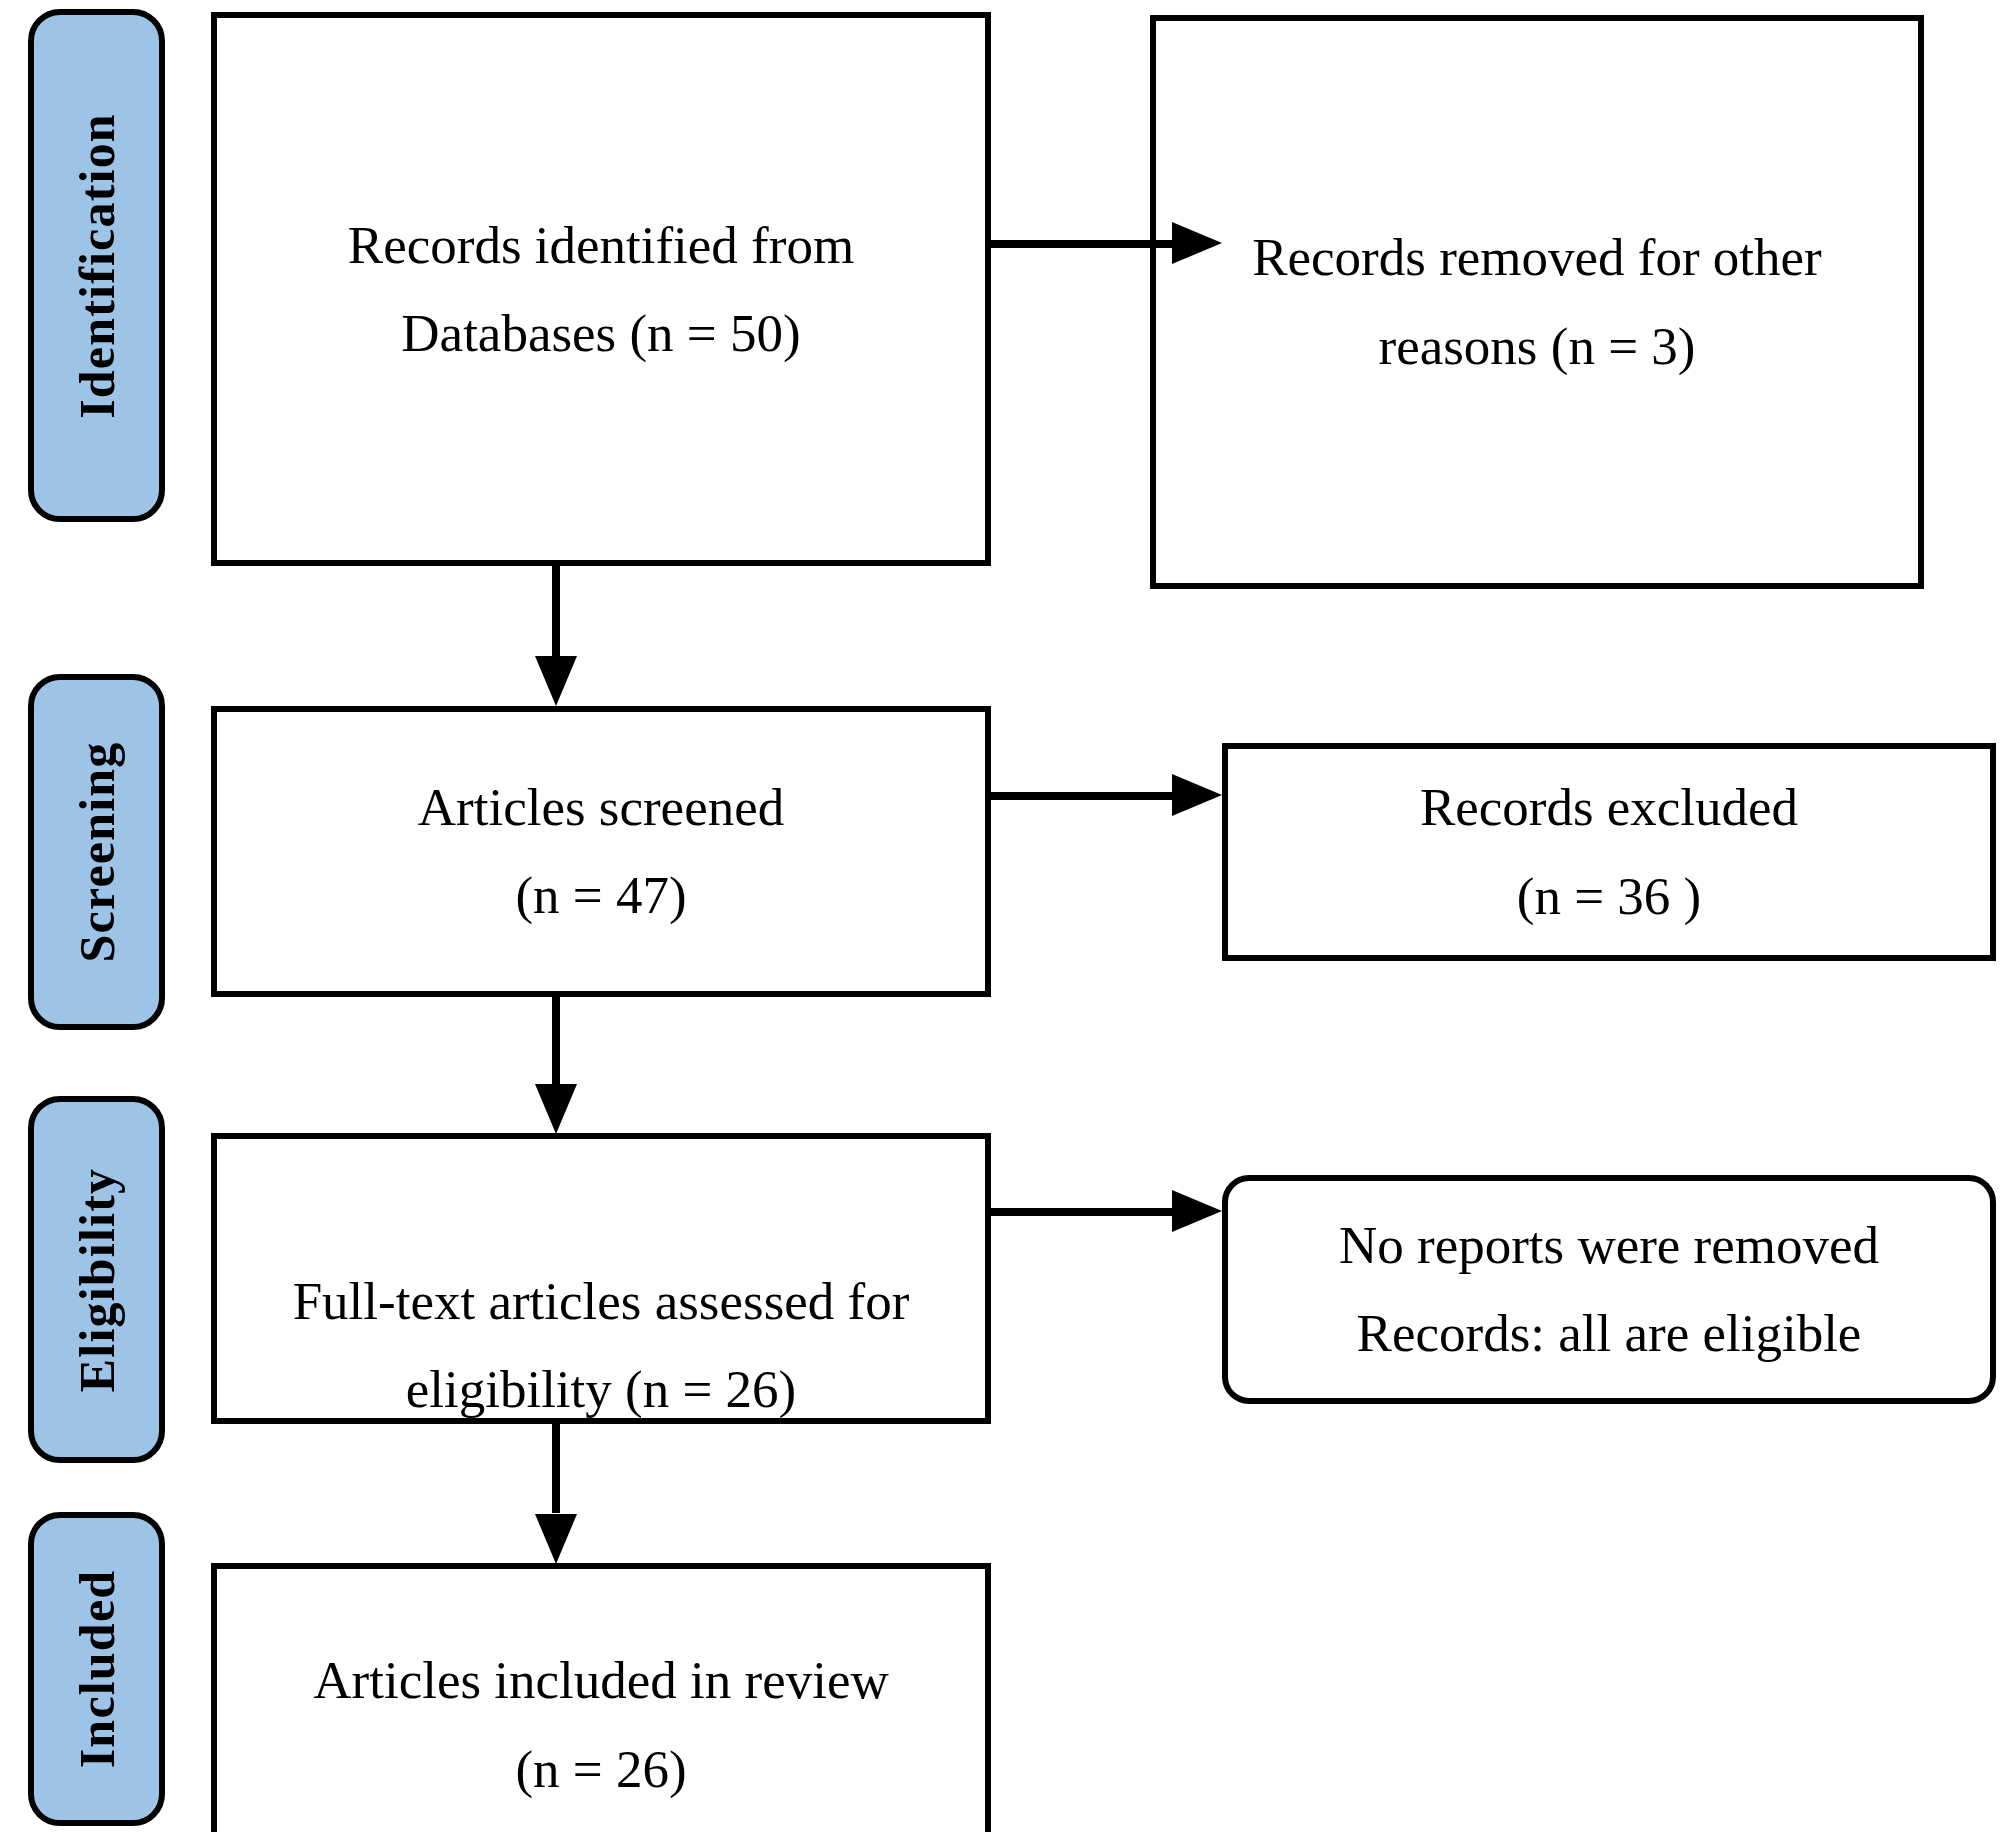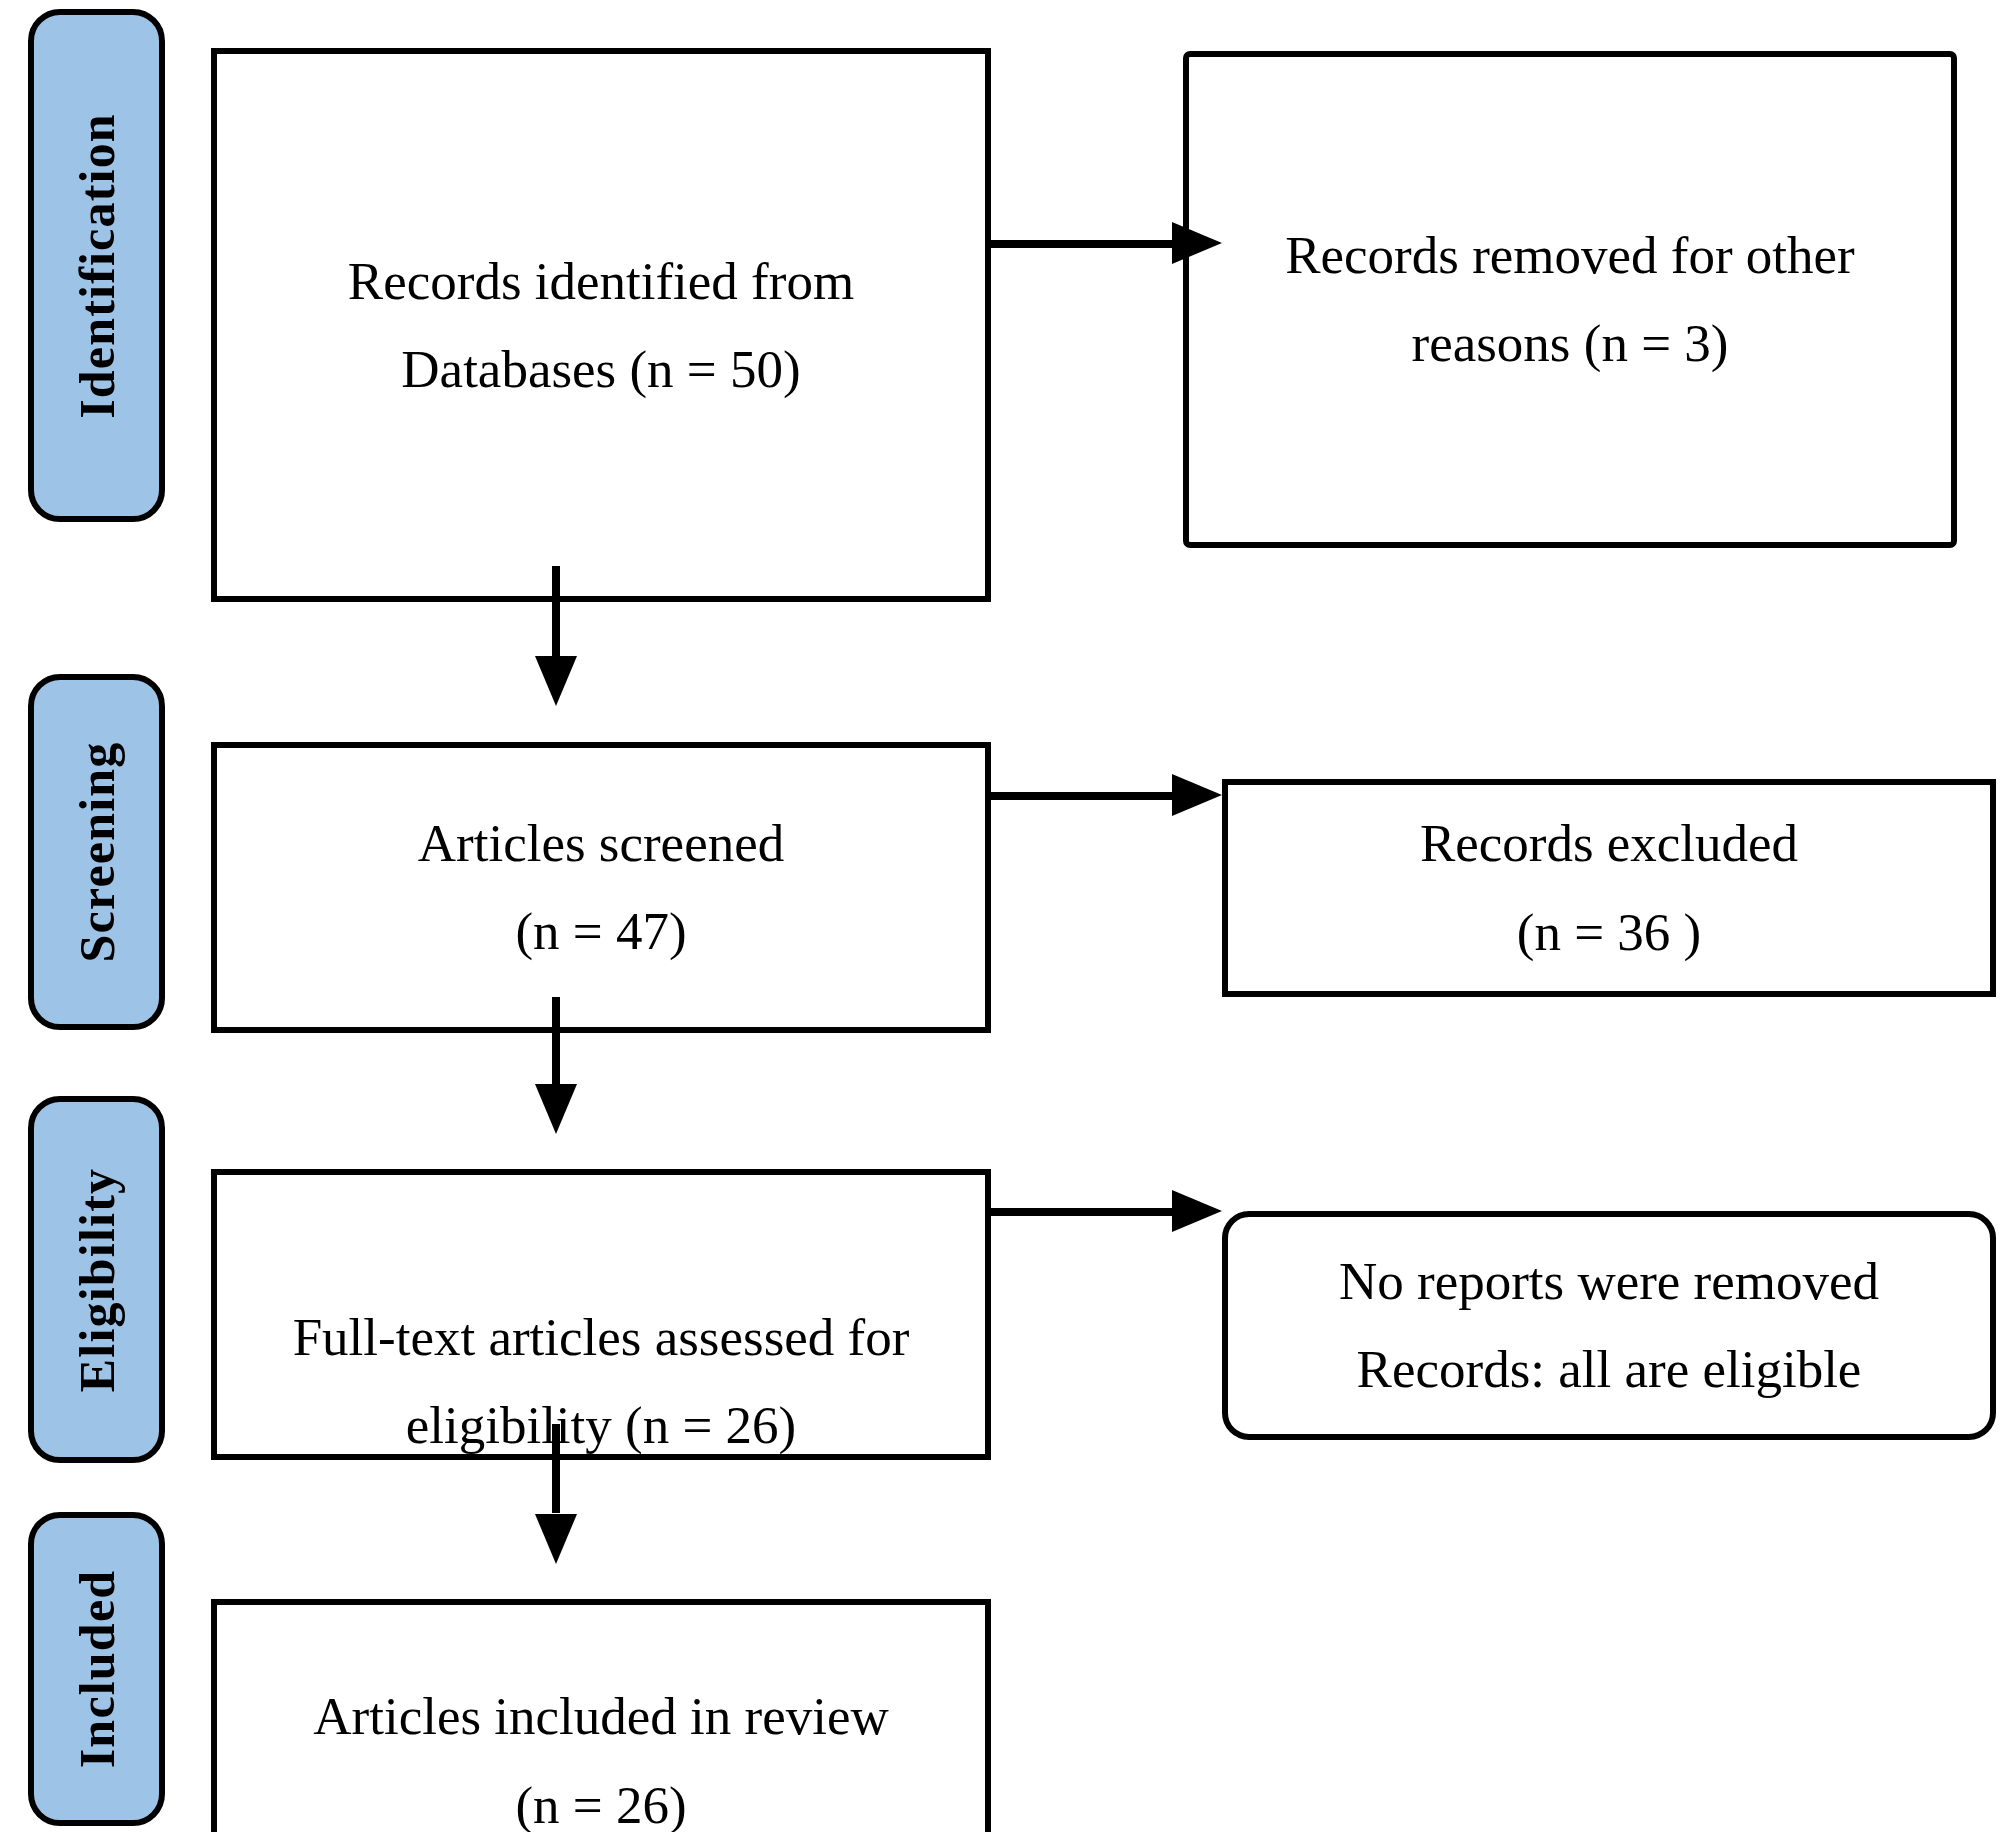--- a/index.html
+++ b/index.html
@@ -37,21 +37,20 @@
   .box {
     position:absolute;
     background:#ffffff;
     border:6.2px solid #000000;
     display:flex;
     flex-direction:column;
     justify-content:center;
     align-items:center;
     gap:31px;
     text-align:center;
-    margin-top:36px;
   }
   .box .line {
     font-size:53px;
     line-height:1.08;
     white-space:nowrap;
   }
   
   .hline { position:absolute; height:7.5px; background:#000000; }
   .vline { position:absolute; width:7.5px;  background:#000000; }
   .head-right {
@@ -101,21 +100,21 @@
   <div class="box" style="left:211px; top:1133px; width:780px; height:291px;justify-content:flex-end;">
     <div class="line">Full-text articles assessed for</div>
     <div class="line">eligibility (n = 26)</div>
   </div>
 
   <div class="box" style="left:211px; top:1563px; width:780px; height:324px;">
     <div class="line">Articles included in review</div>
     <div class="line">(n = 26)</div>
   </div>
 
-  <div class="box" style="left:1183px; top:15px; width:774px; height:497px;border-radius:7px;">
+  <div class="box" style="left:1150px; top:15px; width:774px; height:574px;">
     <div class="line">Records removed for other</div>
     <div class="line">reasons (n = 3)</div>
   </div>
 
   <div class="box" style="left:1222px; top:743px; width:774px; height:218px;">
     <div class="line">Records excluded</div>
     <div class="line">(n = 36 )</div>
   </div>
 
   <div class="box" style="left:1222px; top:1175px; width:774px; height:229px;border-radius:27px;">

